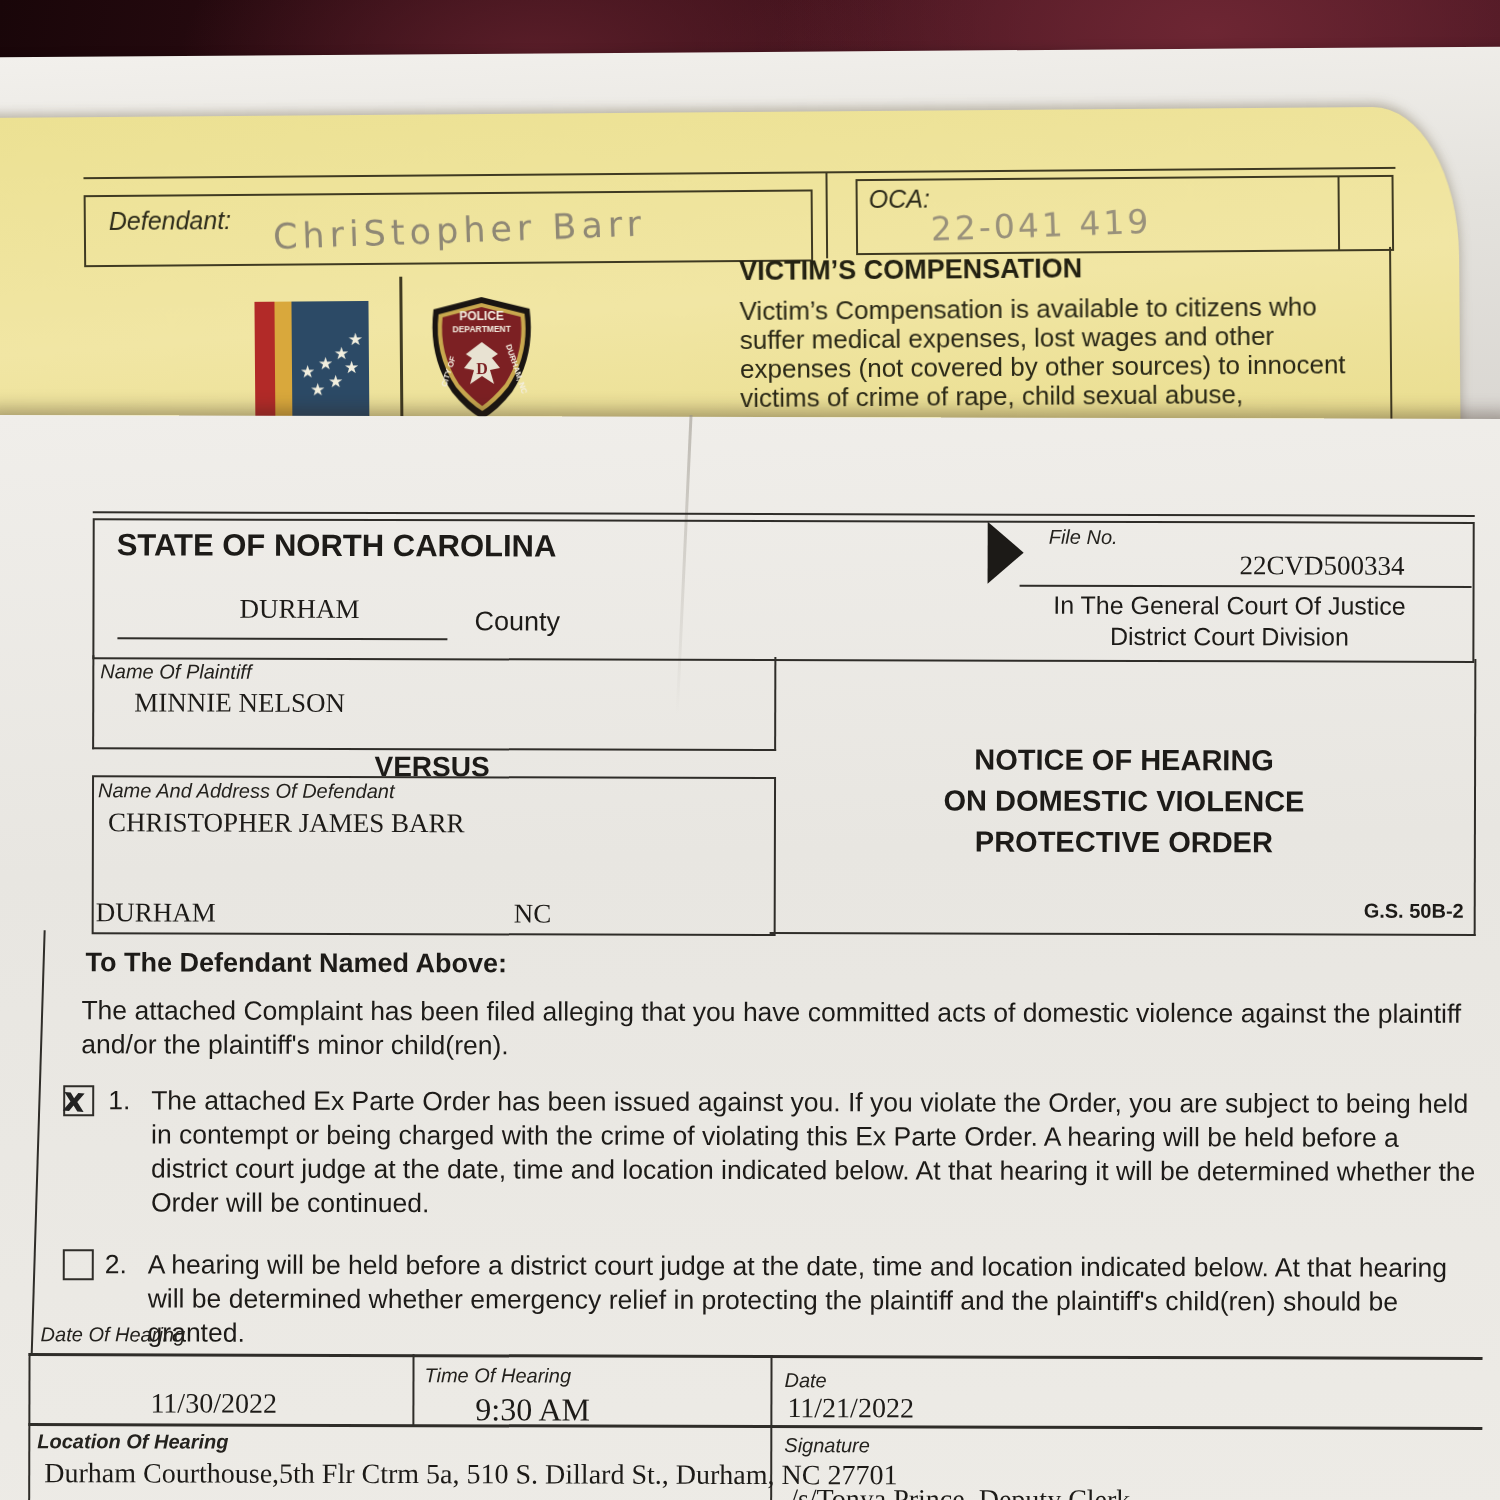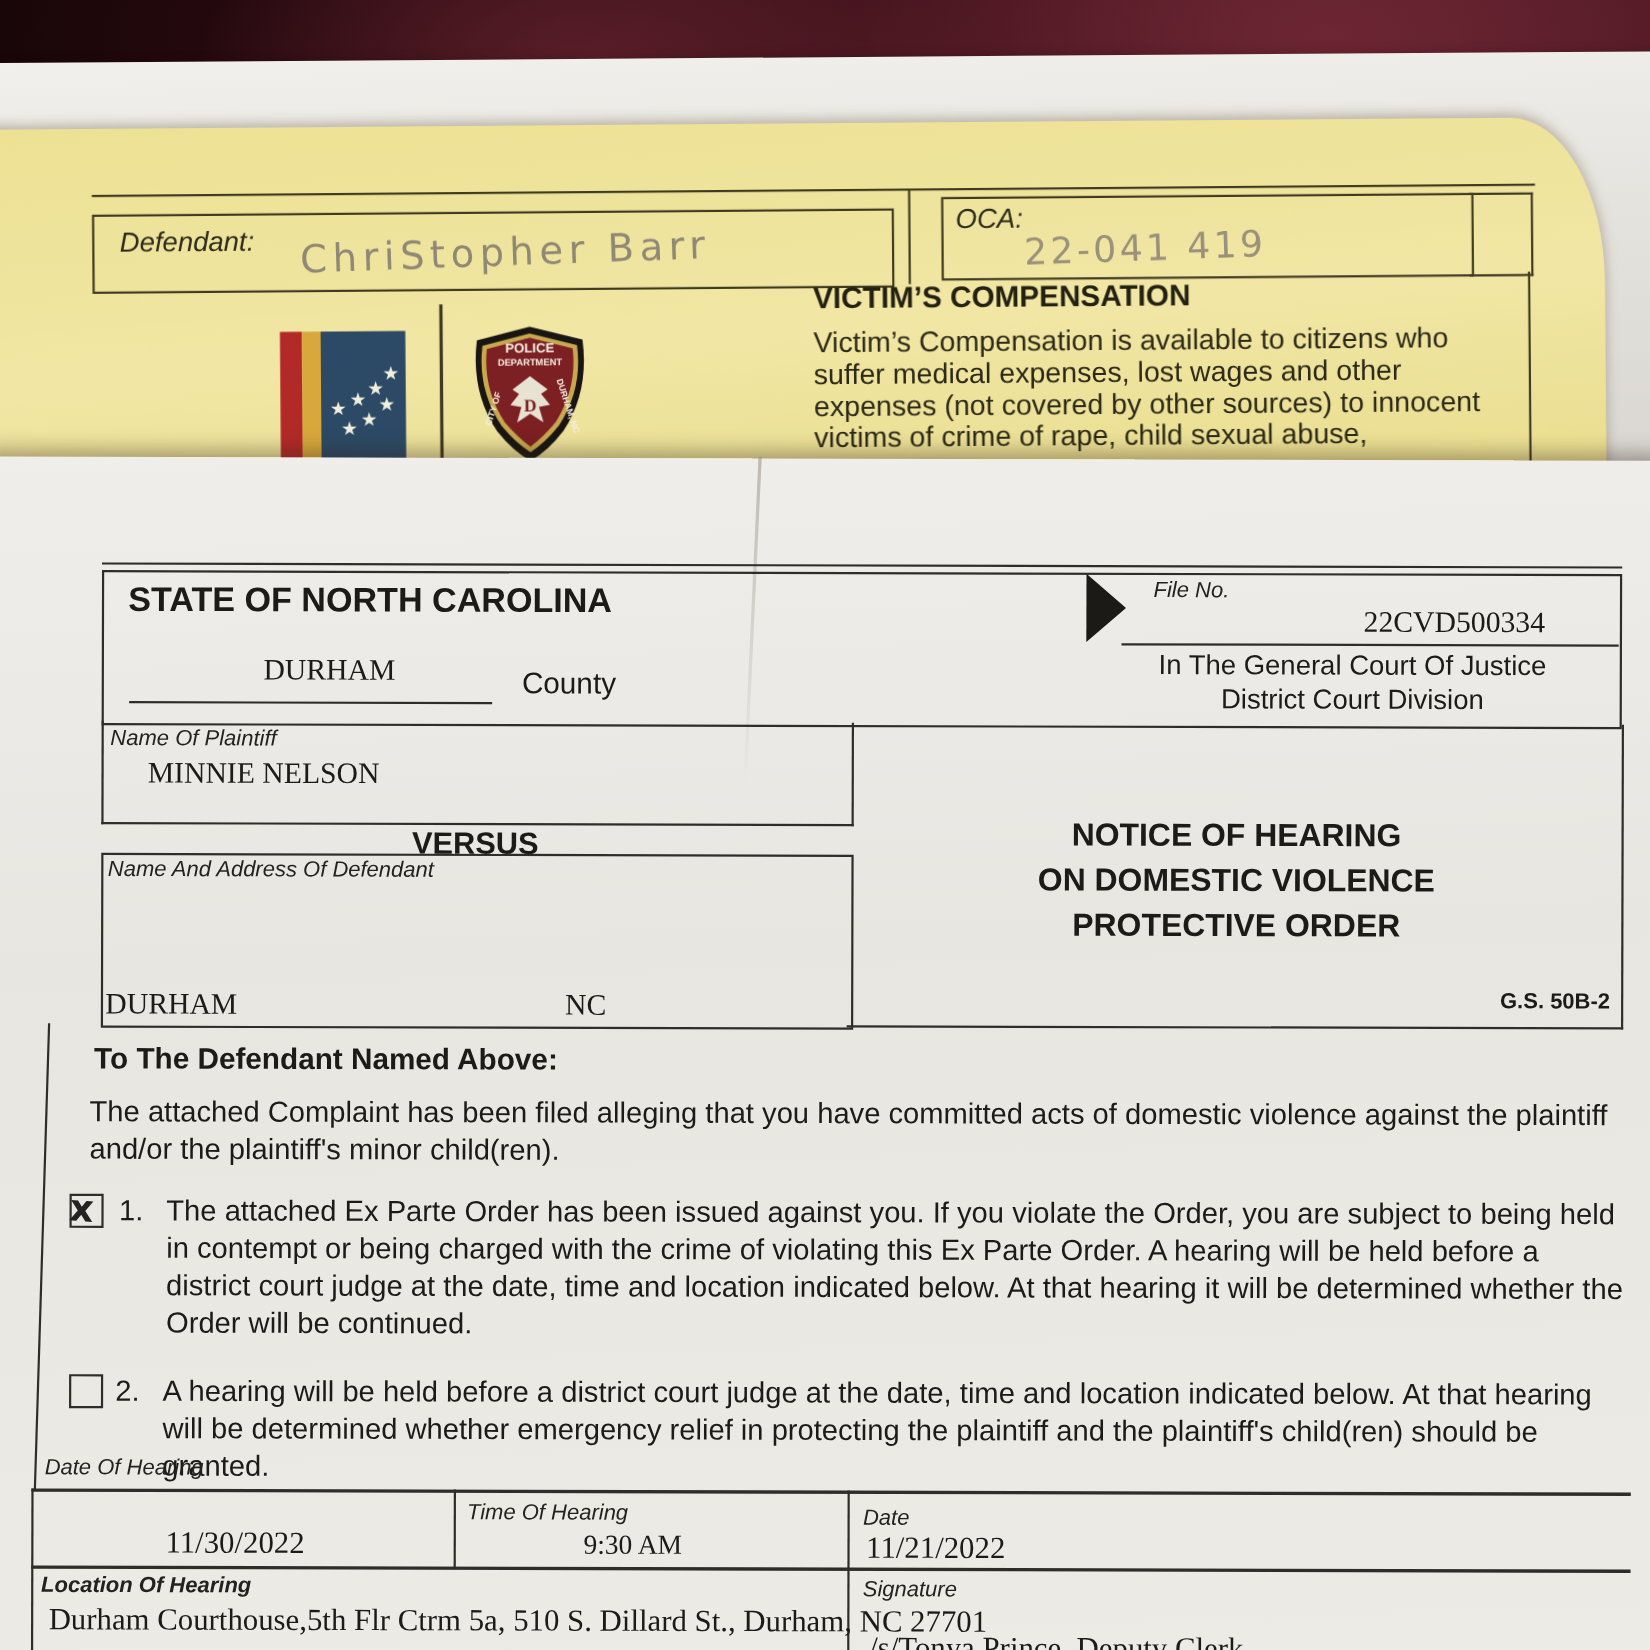--- a/index.html
+++ b/index.html
@@ -135,20 +135,21 @@
       <div>In The General Court Of Justice</div>
       <div>District Court Division</div>
     </div>
 
     <div class="box" style="left:108px;top:240px;width:680px;height:92px;border-top:none;"></div>
     <div class="slabel" style="left:116px;top:245px;">Name Of Plaintiff</div>
     <div class="val" style="left:150px;top:272px;">MINNIE  NELSON</div>
     <div class="btxt bold center" style="left:108px;top:334px;width:680px;font-size:28px;">VERSUS</div>
     <div class="box" style="left:108px;top:360px;width:680px;height:155px;"></div>
     <div class="slabel" style="left:114px;top:364px;">Name And Address Of Defendant</div>
+    <div class="val" style="left:124px;top:392px;">CHRISTOPHER JAMES BARR</div>
     <div class="val" style="left:112px;top:482px;">DURHAM</div>
     <div class="val" style="left:530px;top:482px;">NC</div>
 
     <div class="box" style="left:786px;top:240px;width:704px;height:275px;border-top:none;border-left:none;"></div>
     <div class="notice">
       <div>NOTICE OF HEARING</div>
       <div>ON DOMESTIC VIOLENCE</div>
       <div>PROTECTIVE ORDER</div>
     </div>
     <div class="btxt" style="left:1300px;top:475px;width:180px;text-align:right;font-size:20px;font-weight:600;">G.S. 50B-2</div>
@@ -169,21 +170,21 @@
 
     <div class="line" style="left:46px;top:938px;width:1454px;height:3px;"></div>
     <div class="line" style="left:46px;top:1008px;width:1454px;height:3px;"></div>
     <div class="line" style="left:46px;top:938px;width:2px;height:165px;"></div>
     <div class="line" style="left:430px;top:938px;width:2px;height:72px;"></div>
     <div class="line" style="left:788px;top:938px;width:2px;height:165px;"></div>
 
     <div class="slabel" style="left:58px;top:908px;">Date Of Hearing</div>
     <div class="val" style="left:168px;top:972px;font-size:28px;">11/30/2022</div>
     <div class="slabel" style="left:442px;top:948px;text-align:center;">Time Of Hearing</div>
-    <div class="val" style="left:548px;top:975px;font-size:25px;">9:30 AM</div>
+    <div class="val" style="left:493px;top:975px;font-size:32px;">9:30 AM</div>
     <div class="slabel" style="left:802px;top:952px;">Date</div>
     <div class="val" style="left:805px;top:975px;font-size:28px;">11/21/2022</div>
 
     <div class="slabel" style="left:55px;top:1015px;font-weight:bold;">Location Of Hearing</div>
     <div class="val" style="left:62px;top:1040px;font-size:28px;white-space:normal;width:1430px;line-height:36px;">Durham Courthouse,5th Flr Ctrm 5a, 510 S. Dillard St., Durham, NC 27701</div>
     <div class="slabel" style="left:802px;top:1017px;">Signature</div>
     <div class="val" style="left:808px;top:1066px;font-size:28px;">/s/Tonya Prince, Deputy Clerk</div>
   </div>
 
 </div>

